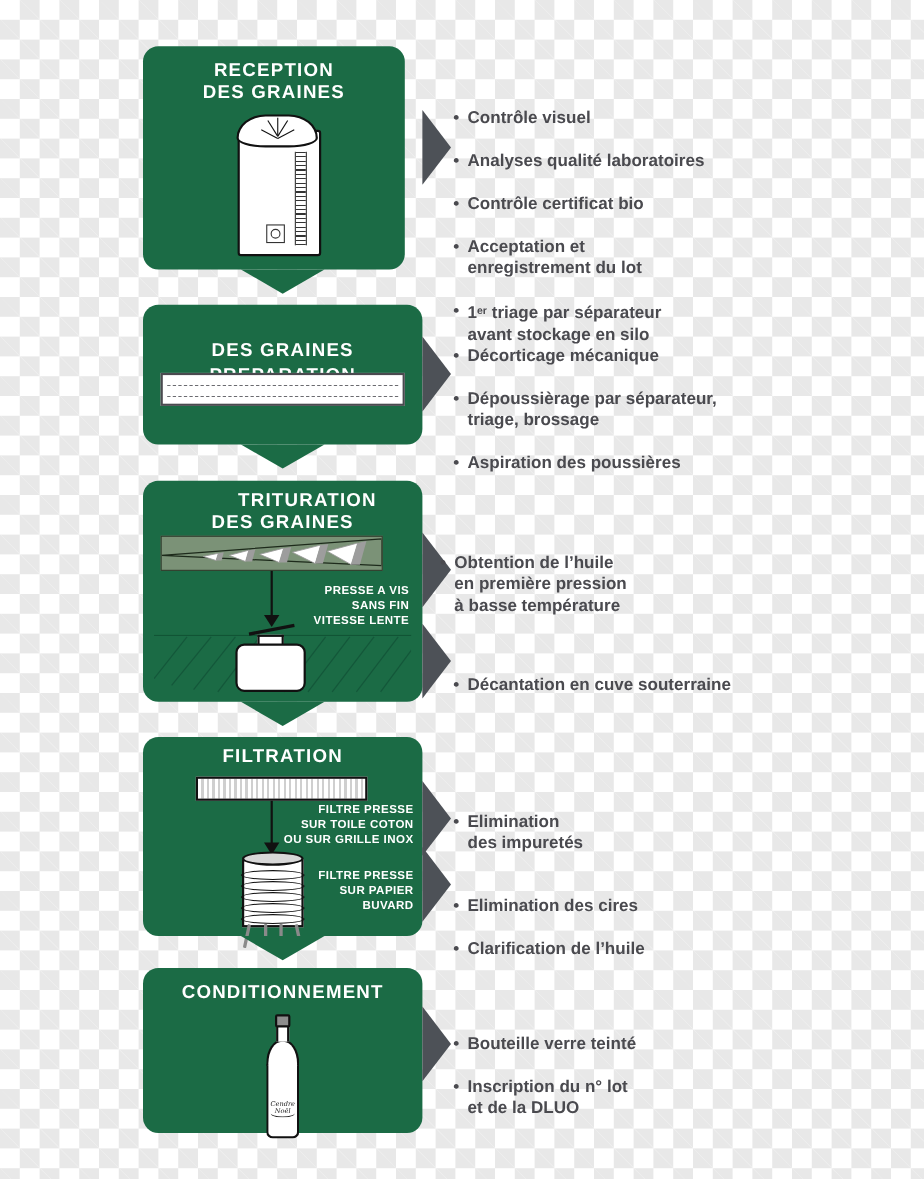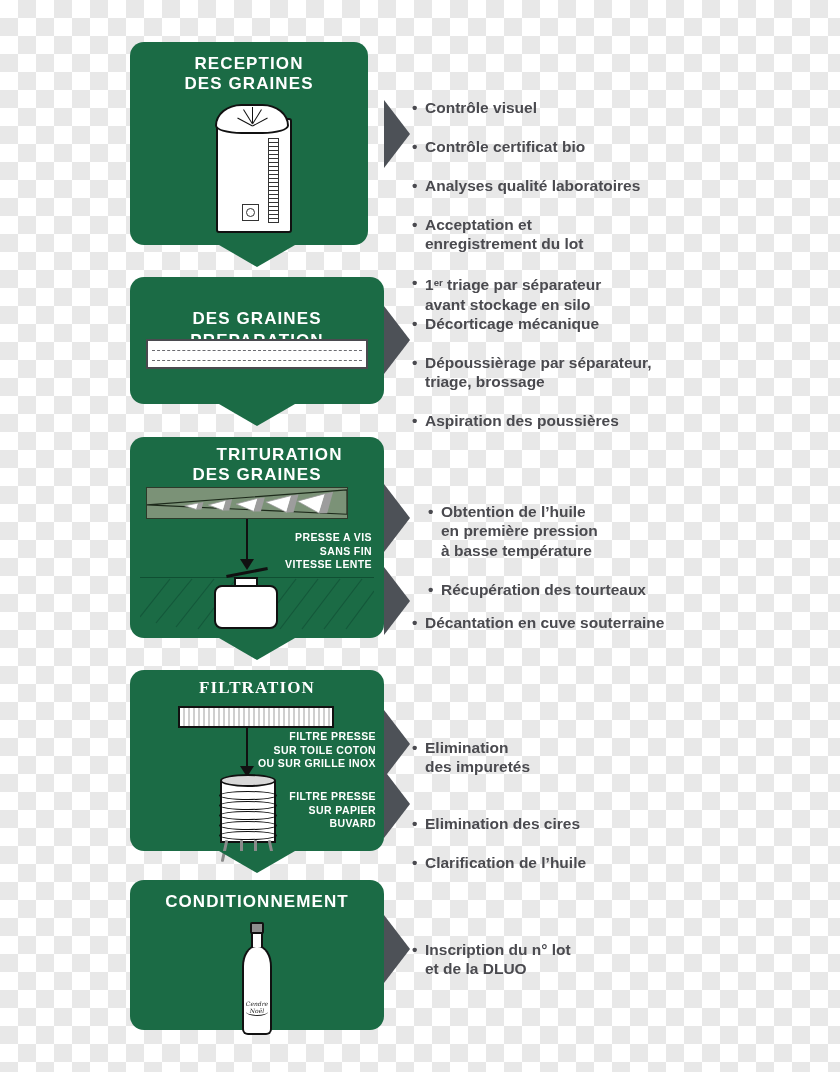--- a/index.html
+++ b/index.html
@@ -247,22 +247,22 @@
         <div class="silo-roof-rib" style="left:50%;top:5px;height:17px;transform:rotate(-62deg);"></div>
         <div class="silo-ladder"></div>
         <div class="silo-door"></div>
       </div>
     </div>
 
     <div class="right-arrow" style="left:384px;top:100px;"></div>
 
     <div class="bullets" style="left:412px;top:78px;width:320px;">
       <div class="li">Contrôle visuel</div>
+      <div class="li">Analyses qualité laboratoires</div>
       <div class="li">Contrôle certificat bio</div>
-      <div class="li">Analyses qualité laboratoires</div>
       <div class="li">Acceptation et
 enregistrement du lot</div>
       <div class="li">1<sup style="font-size:0.62em;vertical-align:0.45em;">er</sup> triage par séparateur
 avant stockage en silo</div>
     </div>
 
     <div class="down-arrow" style="left:219px;top:245px;"></div>
   </div>
 
   <div class="stage-block">
@@ -337,38 +337,37 @@
         </svg>
       </div>
 
       <div class="tank-neck" style="left:104px;top:140px;width:24px;height:10px;"></div>
       <div class="tank-lid" style="left:96px;top:134px;width:42px;"></div>
       <div class="tank" style="left:84px;top:148px;width:64px;height:44px;"></div>
 
     </div>
 
     <div class="right-arrow" style="left:384px;top:484px;"></div>
-    <div class="bullets" style="left:428px;top:482px;width:330px;">
+    <div class="bullets" style="left:400px;top:482px;width:330px;">
       <div class="li">Obtention de l’huile
 en première pression
 à basse température</div>
-      <div class="li">Récupération des tourteaux</div>
     </div>
 
     <div class="right-arrow" style="left:384px;top:567px;"></div>
     <div class="bullets" style="left:412px;top:593px;width:330px;">
       <div class="li">Décantation en cuve souterraine</div>
     </div>
 
     <div class="down-arrow" style="left:219px;top:638px;"></div>
   </div>
 
   <div class="stage-block">
     <div class="card" style="left:130px;top:670px;width:254px;height:181px;">
-      <div class="card-title" style="top:8px;font-family:Liberation Serif, serif;">FILTRATION</div>
+      <div class="card-title" style="top:8px;">FILTRATION</div>
 
       <div class="plates" style="left:48px;top:36px;width:156px;height:22px;"></div>
 
       <div class="flow-line" style="left:116px;top:58px;height:40px;"></div>
       <div class="flow-head" style="left:110px;top:96px;"></div>
 
       <div class="inner-label" style="right:8px;top:60px;width:170px;">FILTRE PRESSE
 SUR TOILE COTON
 OU SUR GRILLE INOX</div>
 
@@ -418,18 +417,19 @@
         <div class="btl-label">
           <div class="btl-script">Cendre Noël</div>
           <div class="btl-swoosh"></div>
         </div>
       </div>
     </div>
 
     <div class="right-arrow" style="left:384px;top:915px;"></div>
 
     <div class="bullets" style="left:412px;top:920px;width:330px;">
+      <div class="li">Bouteille verre teinté</div>
       <div class="li">Inscription du n° lot
 et de la DLUO</div>
     </div>
   </div>
 
 </div>
 
 </body></html>

